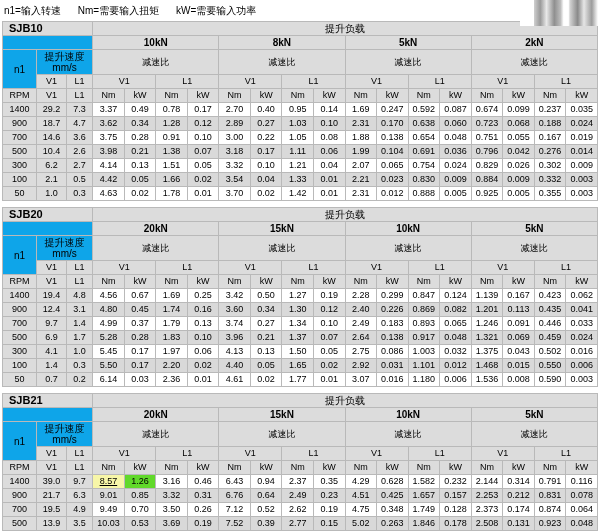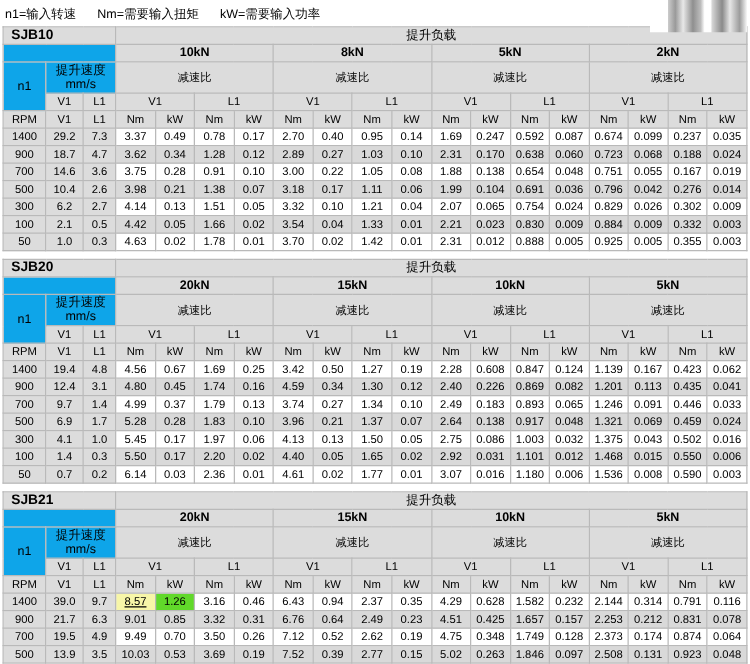--- a/index.html
+++ b/index.html
@@ -347,37 +347,37 @@
             <td class="speedcol">4.8</td>
             <td class="datacell sep">4.56</td>
             <td class="datacell">0.67</td>
             <td class="datacell">1.69</td>
             <td class="datacell">0.25</td>
             <td class="datacell sep">3.42</td>
             <td class="datacell">0.50</td>
             <td class="datacell">1.27</td>
             <td class="datacell">0.19</td>
             <td class="datacell sep">2.28</td>
-            <td class="datacell">0.608</td>
+            <td class="datacell">0.299</td>
             <td class="datacell">0.847</td>
             <td class="datacell">0.124</td>
             <td class="datacell sep">1.139</td>
             <td class="datacell">0.167</td>
             <td class="datacell">0.423</td>
             <td class="datacell">0.062</td>
           </tr>
           <tr class="alt">
             <td class="rpmcol">900</td>
             <td class="speedcol">12.4</td>
             <td class="speedcol">3.1</td>
             <td class="datacell sep">4.80</td>
             <td class="datacell">0.45</td>
             <td class="datacell">1.74</td>
             <td class="datacell">0.16</td>
-            <td class="datacell sep">4.59</td>
+            <td class="datacell sep">3.60</td>
             <td class="datacell">0.34</td>
             <td class="datacell">1.30</td>
             <td class="datacell">0.12</td>
             <td class="datacell sep">2.40</td>
             <td class="datacell">0.226</td>
             <td class="datacell">0.869</td>
             <td class="datacell">0.082</td>
             <td class="datacell sep">1.201</td>
             <td class="datacell">0.113</td>
             <td class="datacell">0.435</td>
@@ -636,21 +636,21 @@
             <td class="datacell">0.53</td>
             <td class="datacell">3.69</td>
             <td class="datacell">0.19</td>
             <td class="datacell sep">7.52</td>
             <td class="datacell">0.39</td>
             <td class="datacell">2.77</td>
             <td class="datacell">0.15</td>
             <td class="datacell sep">5.02</td>
             <td class="datacell">0.263</td>
             <td class="datacell">1.846</td>
-            <td class="datacell">0.097</td>
+            <td class="datacell">0.178</td>
             <td class="datacell sep">2.508</td>
             <td class="datacell">0.131</td>
             <td class="datacell">0.923</td>
             <td class="datacell">0.048</td>
           </tr>
           <tr>
             <td class="rpmcol">300</td>
             <td class="speedcol">8.3</td>
             <td class="speedcol">2.1</td>
             <td class="datacell sep">10.63</td>

